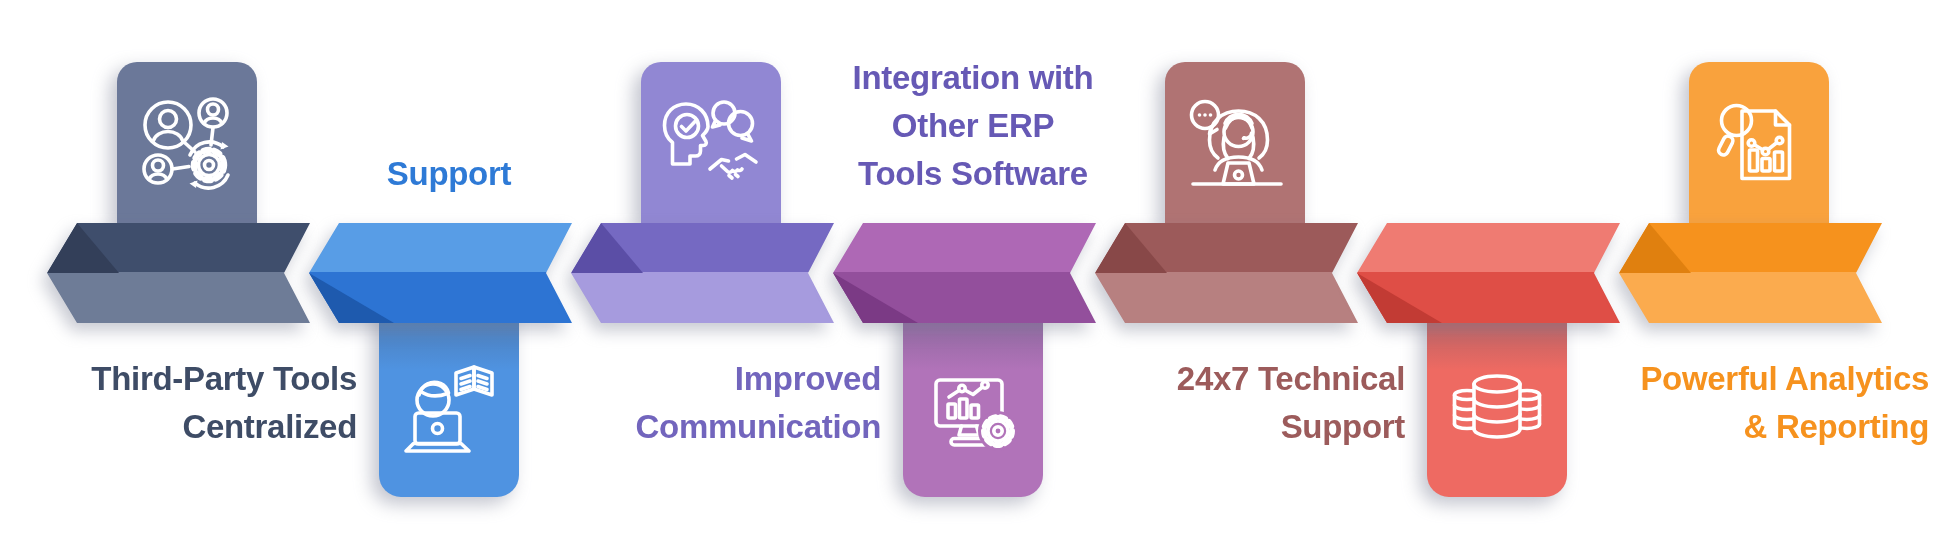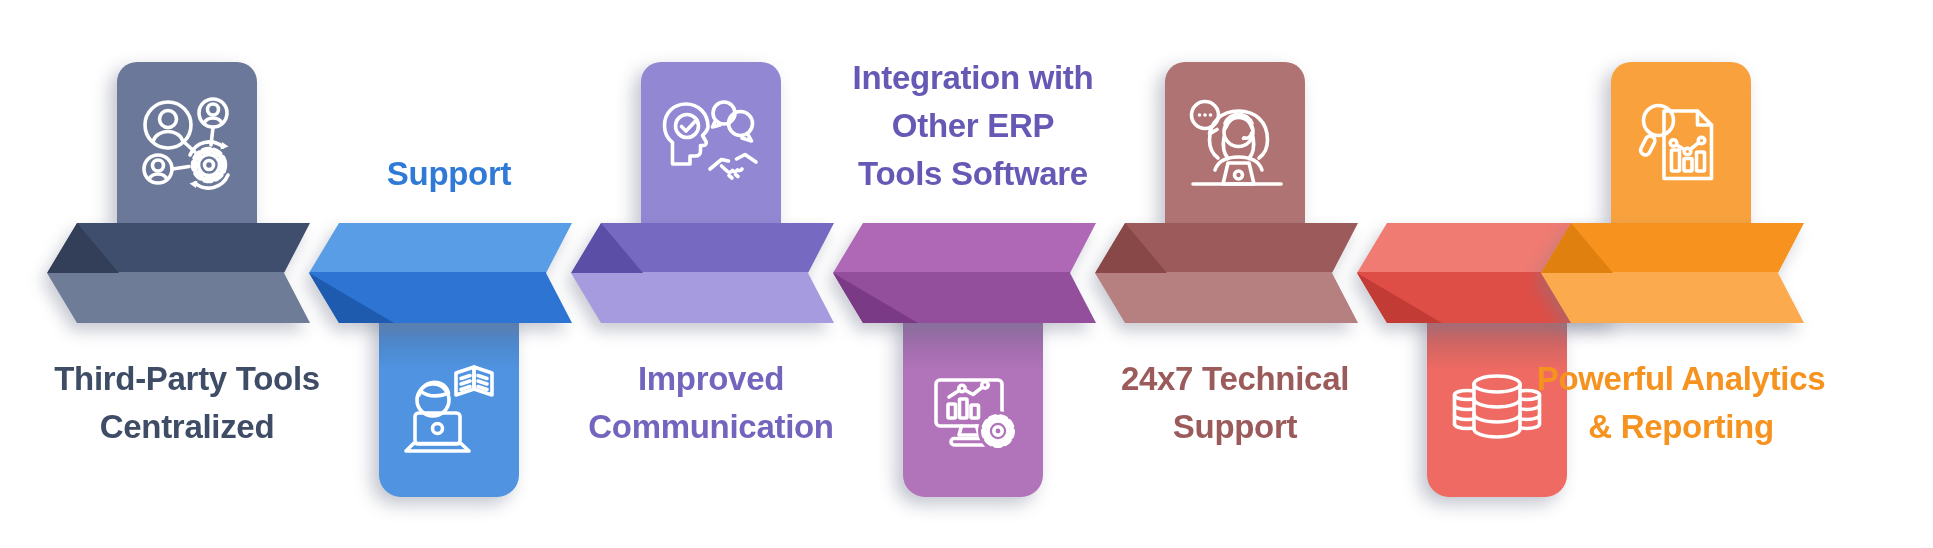--- a/index.html
+++ b/index.html
@@ -5,21 +5,21 @@
   html,body{margin:0;padding:0;background:#ffffff;}
   .canvas{position:relative;width:1933px;height:548px;background:#ffffff;overflow:hidden;
           font-family:"Liberation Sans",sans-serif;}
   .item{position:absolute;top:0;width:262px;height:548px;}
   .item:nth-of-type(1){left:47px;}
   .item:nth-of-type(2){left:309px;}
   .item:nth-of-type(3){left:571px;}
   .item:nth-of-type(4){left:833px;}
   .item:nth-of-type(5){left:1095px;}
   .item:nth-of-type(6){left:1357px;}
-  .item:nth-of-type(7){left:1541px;}
+  .item:nth-of-type(7){left:1619px;}
 
   
   .tab{position:absolute;left:70px;width:140px;background:var(--tab);z-index:1;
        filter:drop-shadow(-7px 7px 9px rgba(119,124,146,.45));}
   .item.above .tab{top:62px;height:163px;border-radius:20px 20px 0 0;}
   .item.below .tab{top:270px;height:227px;border-radius:0 0 22px 22px;}
   .item.below .tab::after{content:"";position:absolute;left:0;top:52px;width:100%;height:48px;
        background:linear-gradient(180deg,rgba(70,80,105,.30),rgba(70,80,105,0));z-index:1;}
   .tab svg{display:block;width:100px;height:100px;}
   .item.above .tab svg{margin:30px auto 0;}
@@ -39,21 +39,21 @@
   .stripe-top{height:49px;background:var(--band-top);}
   .stripe-bottom{height:51px;background:var(--band-bottom);}
   .fold{position:absolute;inset:0;background:var(--fold);}
   .item.above .fold{clip-path:polygon(0 50%,30px 0,72px 50%);}
   .item.below .fold{clip-path:polygon(0 50%,85px 100%,28px 100%);}
 
   
   .label{position:absolute;left:-30px;width:340px;z-index:3;display:flex;flex-direction:column;
          align-items:center;text-align:center;}
   .label.top{top:0;height:198px;justify-content:flex-end;padding-bottom:2px;}
-  .label.bottom{top:355px;}
+  .label.bottom{top:355px;align-items:flex-end;}
   .label .line{font-size:33px;font-weight:700;line-height:48px;white-space:nowrap;
          letter-spacing:-.3px;color:var(--text);}
 </style>
 </head>
 <body>
 
 <main class="canvas">
 
   <div class="item above" style="--tab: #6B7899; --band-top: #3F4E6C; --band-bottom: #6E7C97; --fold: #333F59; --text: #3E4C66;">
     <div class="tab">

